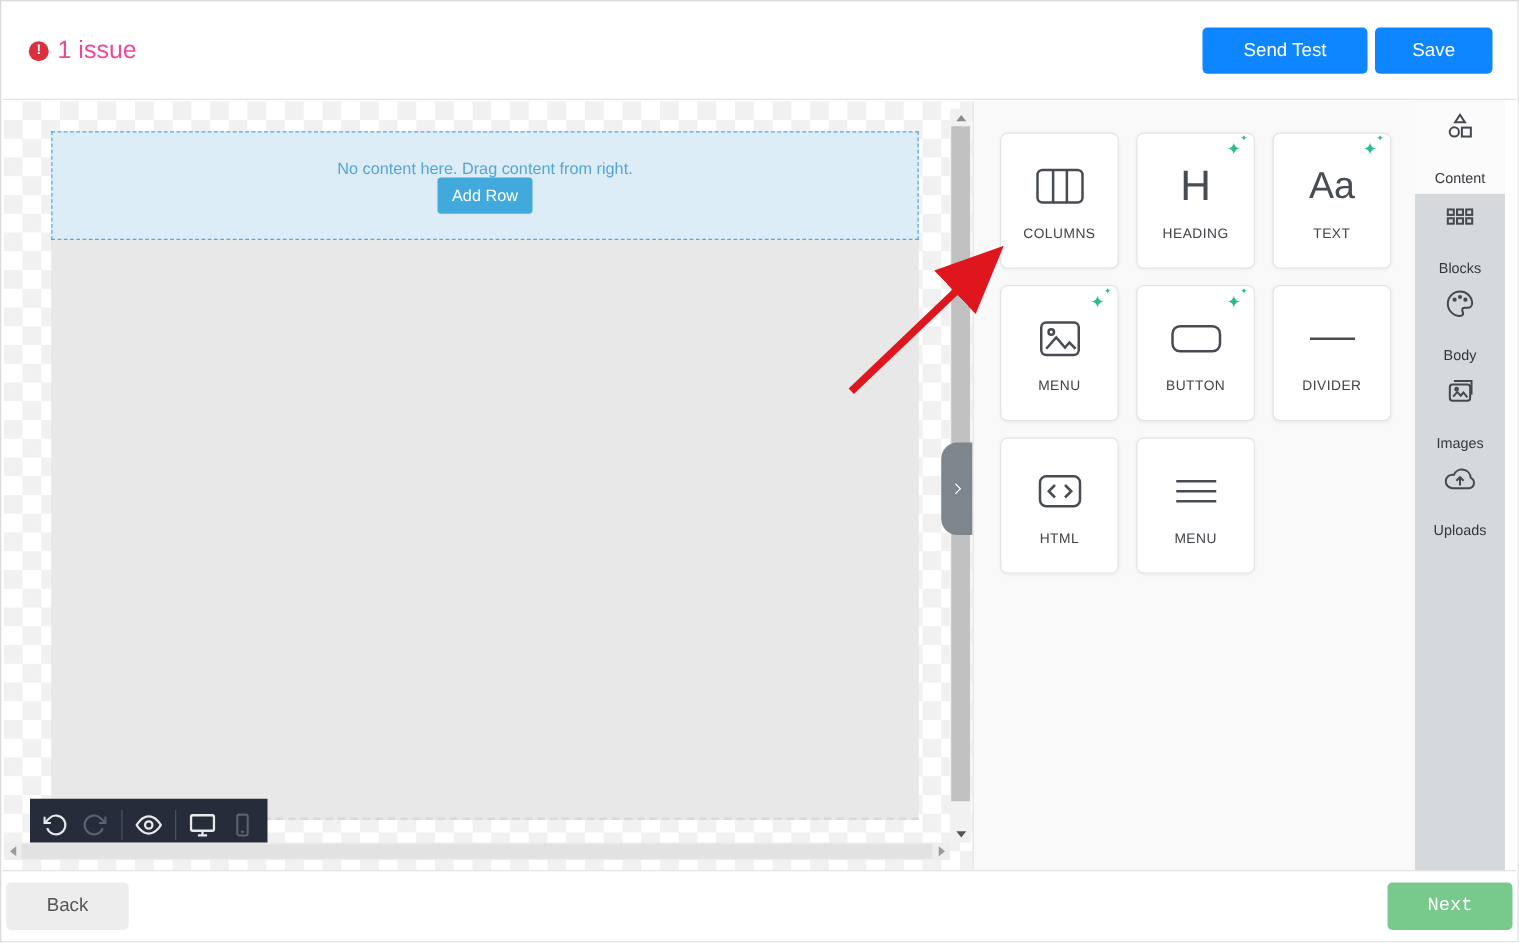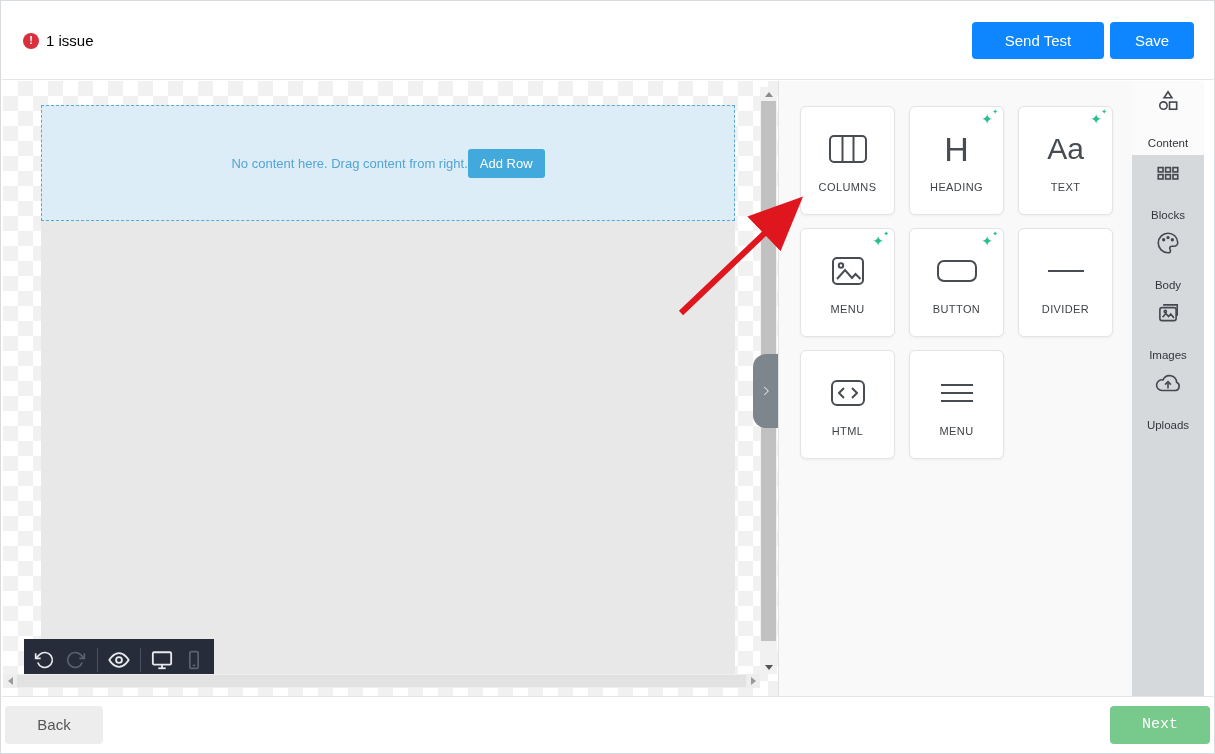--- a/index.html
+++ b/index.html
@@ -16,45 +16,45 @@
     background:#fff; border-bottom:1px solid #e4e4e4;
     display:flex; align-items:center; justify-content:space-between;
     padding:0 19px 0 21px;
   }
   .issue-group { display:flex; align-items:center; gap:7px; cursor:pointer; }
   .issue-dot {
     width:16px; height:16px; border-radius:50%; background:#d9303e; color:#fff;
     font-size:11px; font-weight:bold; display:flex; align-items:center; justify-content:center;
     line-height:1;
   }
-  .issue-label { color:#000000; font-size:15px; }
+  .issue-label { color:#ec4899; font-size:20px; }
   .header-actions { display:flex; gap:6px;align-items:center; }
   .btn-primary {
     background:#0d86ff; color:#fff; border:none; border-radius:4px;
     font-size:15px; font-family:inherit; height:37px; cursor:pointer;
   }
   .btn-sendtest { width:132px; }
-  .btn-save { width:84px; }
+  .btn-save { width:94px; }
 
   
   .main { position:absolute; left:1px; top:80px; width:1213px; height:618px; background:#fff; }
 
   
   .canvas-panel {
     position:absolute; left:1px; top:0; width:775px; height:618px; overflow:hidden;
     background-color:#fff;
     background-image:
       linear-gradient(45deg,#f1f1f1 25%,transparent 25%,transparent 75%,#f1f1f1 75%),
       linear-gradient(45deg,#f1f1f1 25%,transparent 25%,transparent 75%,#f1f1f1 75%);
     background-size:30px 30px; background-position:0 0,15px 15px;
   }
   .email-wrap { position:absolute; left:38px; top:24px; width:694px; }
   .dropzone {
-    height:116px; background:#dcedf7; border:1px dashed #57a8d9;
-    display:flex; flex-direction:row; align-items:center; justify-content:center; 
+    height:87px; background:#dcedf7; border:1px dashed #57a8d9;
+    display:flex; flex-direction:column; align-items:center; justify-content:center; 
   }
   .dropzone-msg { color:#54a4d4; font-size:13px; }
   .addrow-btn {
     background:#41a9db; color:#fff; border:none; border-radius:3px;
     font-size:13px; font-family:inherit; padding:7px 12px; cursor:pointer;
   }
   .email-body {
     height:464px; background:#e8e8e8; border-bottom:2px dashed #d9d9d9;
   }
 

